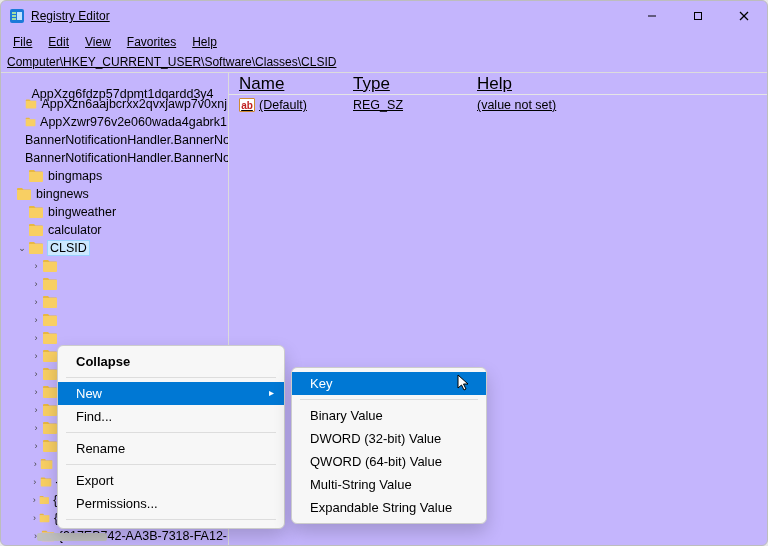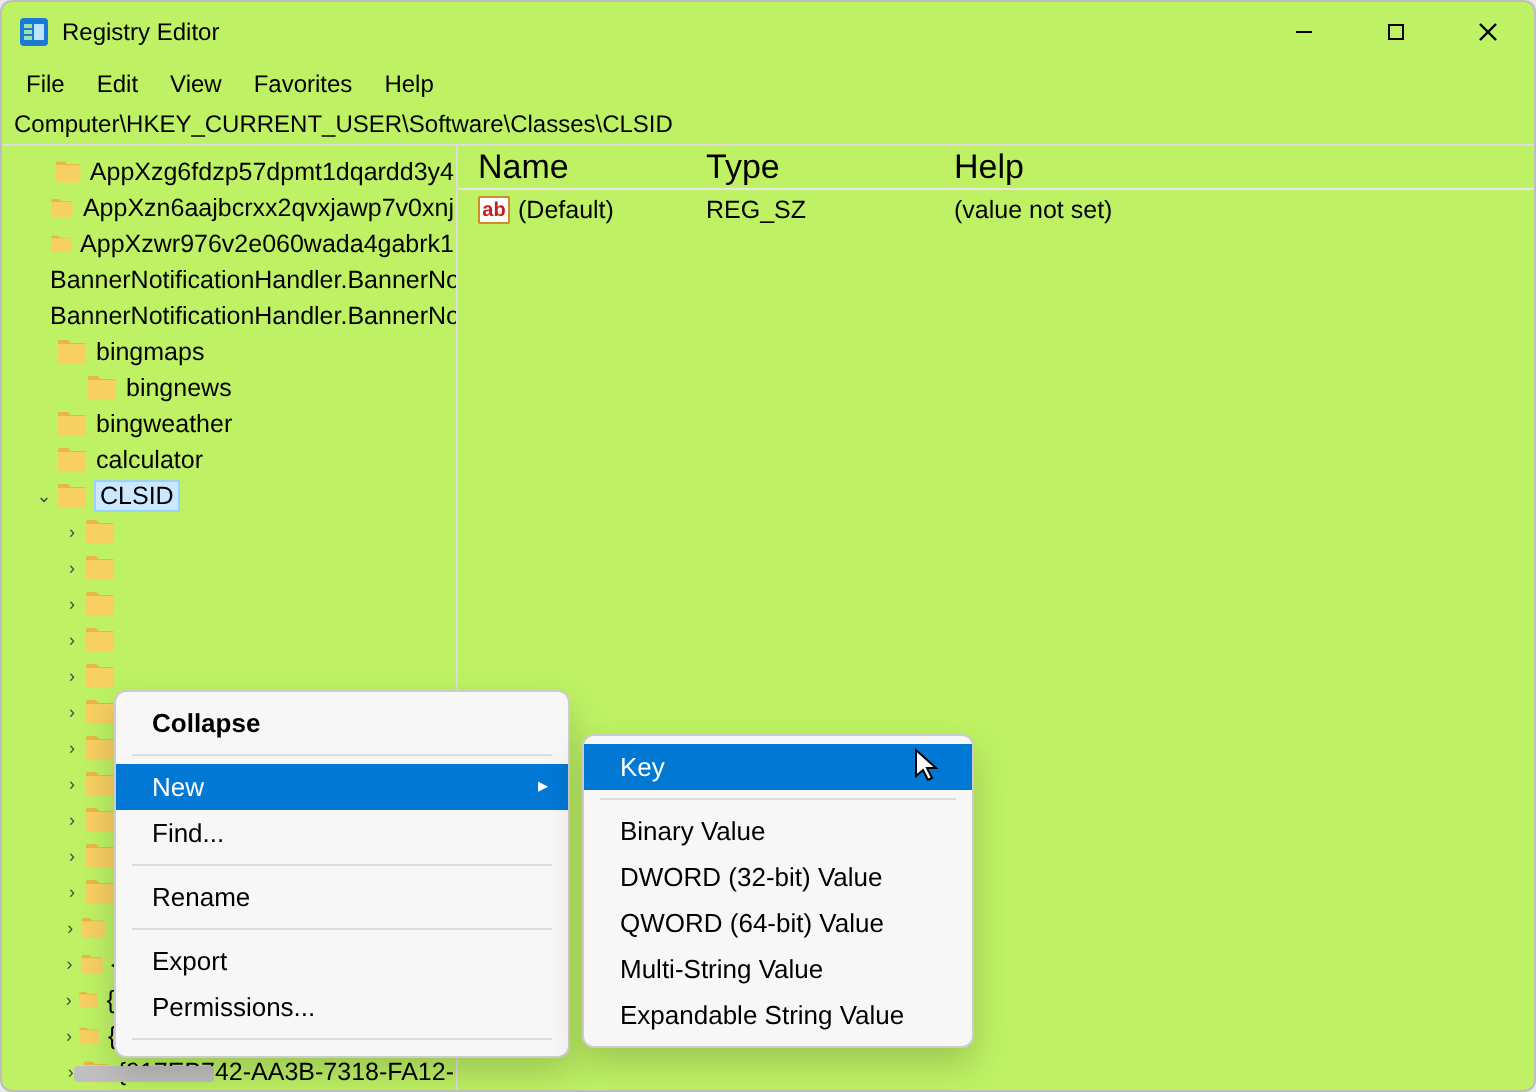--- a/index.html
+++ b/index.html
@@ -1,17 +1,17 @@
 <!DOCTYPE html>
 <html><head>
 <meta charset="utf-8">
 <style>
   * { margin: 0; padding: 0; box-sizing: border-box; font-family: "Segoe UI", Tahoma, sans-serif; }
   body { width: 768px; height: 546px; background: #e8e8e8; overflow: hidden; }
-  .window { width: 768px; height: 546px; background: #bef264; border: 1px solid #bdbdbd; border-radius: 6px; display: flex; flex-direction: column; overflow: hidden; }
+  .window { width: 768px; height: 546px; background: #c4b5fd; border: 1px solid #bdbdbd; border-radius: 6px; display: flex; flex-direction: column; overflow: hidden; text-decoration: underline; }
   .titlebar { height: 30px; display: flex; align-items: center; padding: 0 0 0 8px; }
   .titlebar .icon-reg { width: 16px; height: 16px; margin-right: 6px; }
   .titlebar .title { font-size: 12px; flex: 1; }
   .winbtns { display: flex; }
   .winbtn { width: 46px; height: 30px; display: flex; align-items: center; justify-content: center; }
   .menubar { height: 22px; display: flex; align-items: center; padding: 0 4px; font-size: 12px; gap: 0; }
   .menuitem { padding: 2px 8px; }
   .addressbar { height: 20px; font-size: 12px; padding: 0 6px 2px 6px; border-bottom: 1px solid #dcdcdc; display:flex; align-items:center; }
   .body { flex: 1; display: flex; overflow: hidden; position: relative; }
   .treepane { width: 228px; border-right: 1px solid #dcdcdc; overflow: hidden; font-size: 12.5px; position: relative; }
@@ -91,21 +91,21 @@
     <div class="menuitem">Help</div>
   </div>
 
   <div class="addressbar">
     <span>Computer\HKEY_CURRENT_USER\Software\Classes\CLSID</span>
   </div>
 
   <div class="body">
     <div class="treepane">
       <div class="treepane-inner" id="tree-inner">
-          <div class="treerow" style="padding-left: 16px;">
+          <div class="treerow" style="padding-left: 16px; flex-direction: column;">
             <span class="chev empty">›</span>
             <svg class="folder-ico fld" viewBox="0 0 16 14">
               <path class="tab" d="M1 3 L1 2 Q1 1 2 1 L6 1 L7.5 2.5 L14 2.5 Q15 2.5 15 3.5 L15 3 Z"></path>
               <path d="M1 3 L15 3 Q15 3 15 4 L15 12 Q15 13 14 13 L2 13 Q1 13 1 12 Z"></path>
             </svg>
             <span class="label">AppXzg6fdzp57dpmt1dqardd3y4</span>
           </div>
           <div class="treerow" style="padding-left: 16px;">
             <span class="chev empty">›</span>
             <svg class="folder-ico fld" viewBox="0 0 16 14">
@@ -139,21 +139,21 @@
             <span class="label">BannerNotificationHandler.BannerNotificationHandler.1</span>
           </div>
           <div class="treerow" style="padding-left: 16px;">
             <span class="chev empty">›</span>
             <svg class="folder-ico fld" viewBox="0 0 16 14">
               <path class="tab" d="M1 3 L1 2 Q1 1 2 1 L6 1 L7.5 2.5 L14 2.5 Q15 2.5 15 3.5 L15 3 Z"></path>
               <path d="M1 3 L15 3 Q15 3 15 4 L15 12 Q15 13 14 13 L2 13 Q1 13 1 12 Z"></path>
             </svg>
             <span class="label">bingmaps</span>
           </div>
-          <div class="treerow" style="padding-left: 31px;">
+          <div class="treerow" style="padding-left: 4px;">
             <span class="chev empty">›</span>
             <svg class="folder-ico fld" viewBox="0 0 16 14">
               <path class="tab" d="M1 3 L1 2 Q1 1 2 1 L6 1 L7.5 2.5 L14 2.5 Q15 2.5 15 3.5 L15 3 Z"></path>
               <path d="M1 3 L15 3 Q15 3 15 4 L15 12 Q15 13 14 13 L2 13 Q1 13 1 12 Z"></path>
             </svg>
             <span class="label">bingnews</span>
           </div>
           <div class="treerow" style="padding-left: 16px;">
             <span class="chev empty">›</span>
             <svg class="folder-ico fld" viewBox="0 0 16 14">

